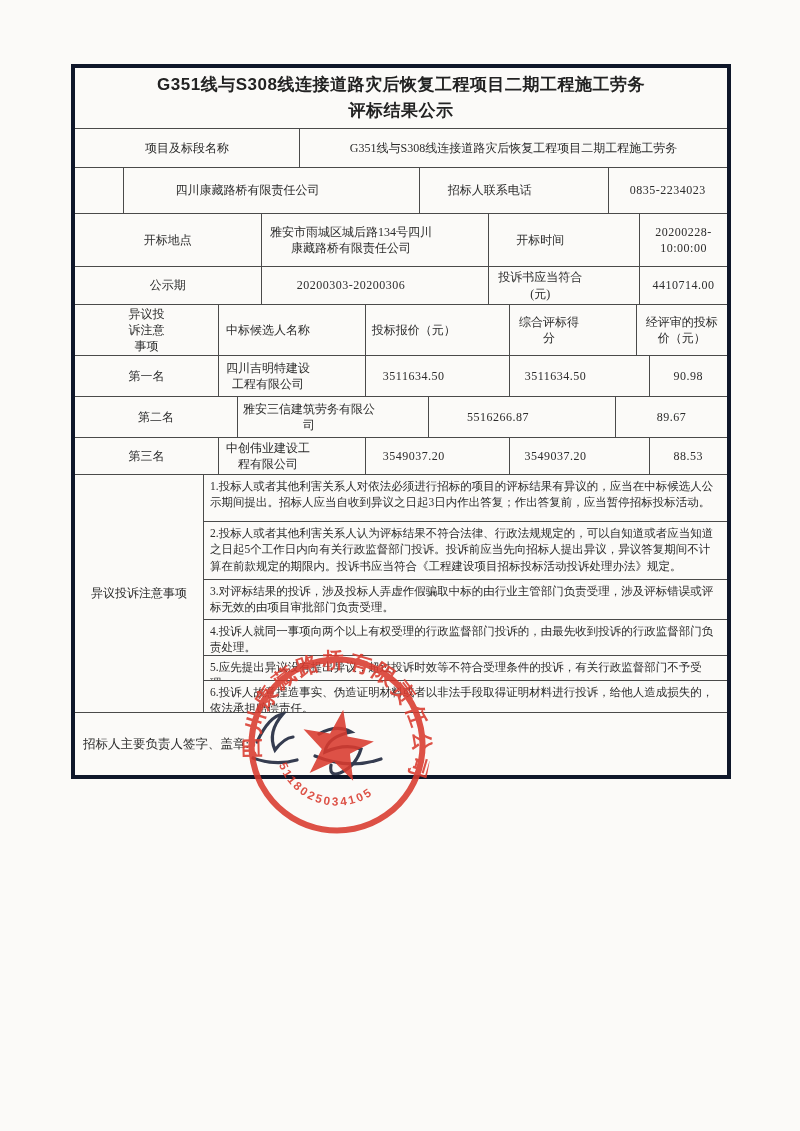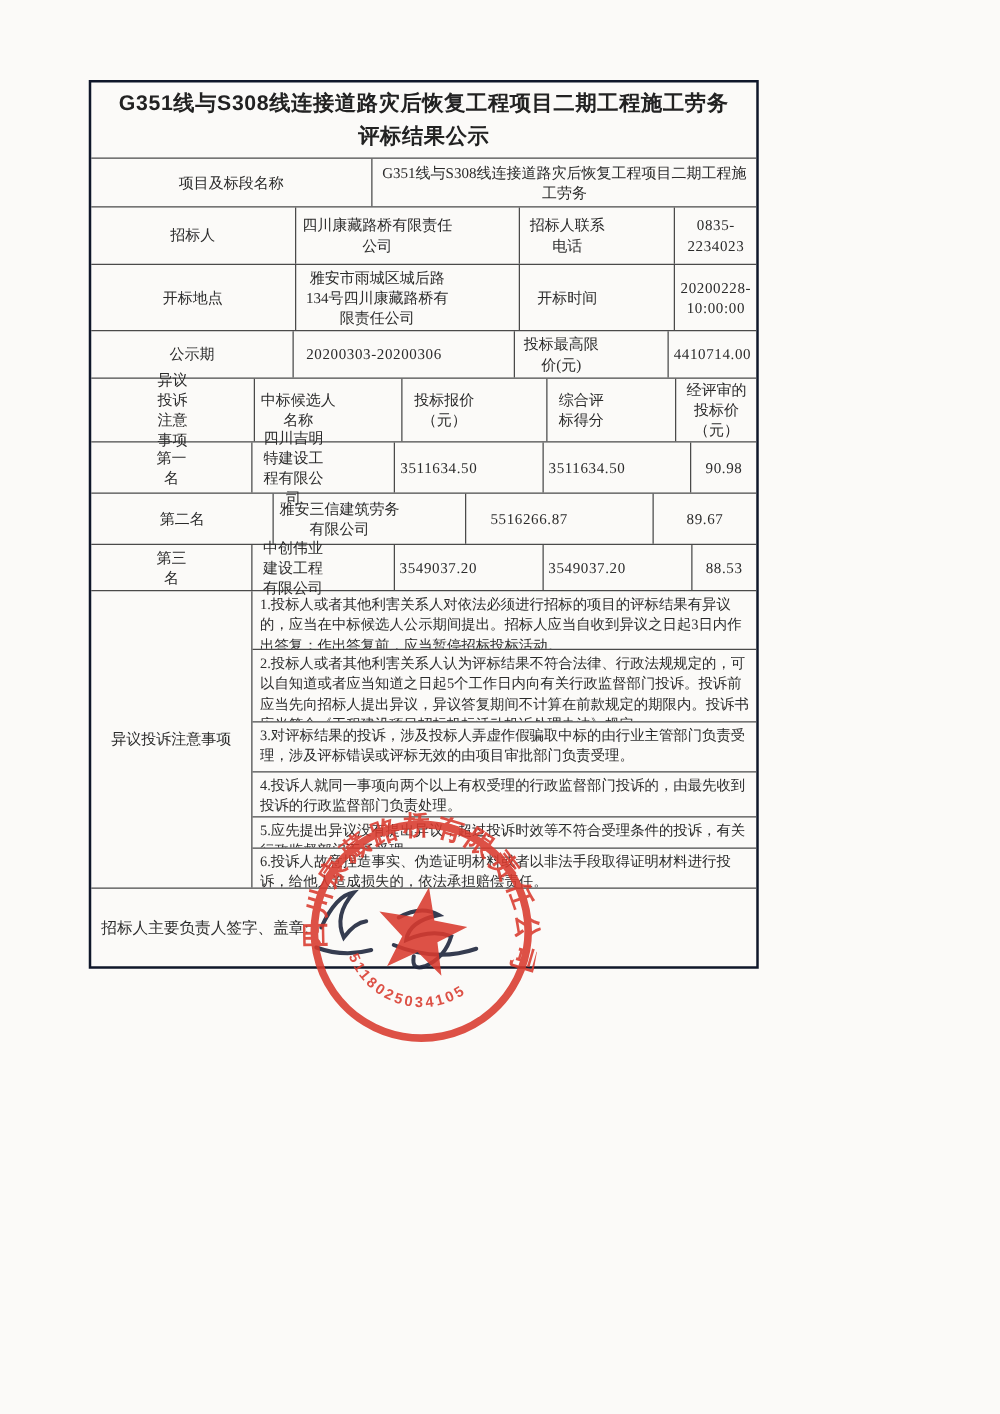--- a/index.html
+++ b/index.html
@@ -6,22 +6,22 @@
   body{
     width:800px;height:1131px;
     background:#f8f6f3;
     font-family:"Liberation Serif","DejaVu Serif",serif;
     color:#2b2b2b;
     position:relative;
     overflow:hidden;
   }
   .page{position:absolute;left:0;top:0;width:800px;height:1131px;background:#fbfaf8;}
   .tbl{
-    position:absolute;left:71px;top:64px;width:536px;
-    border:2px solid #0f172a;
+    position:absolute;left:71px;top:64px;width:660px;
+    border:4px solid #0f172a;
     background:#fbfaf8;
     box-sizing:border-box;
     font-size:12px;
   }
   .row{display:flex;border-top:1.5px solid #4a4a4a;box-sizing:border-box;}
   .row.first{border-top:none;}
   .cell{
     box-sizing:border-box;
     border-left:1.5px solid #4a4a4a;
     display:flex;align-items:center;justify-content:center;
@@ -86,37 +86,36 @@
         <div>评标结果公示</div>
       </div>
     </div>
 
     <div class="row">
       <div class="cell c0 w128 h38">项目及标段名称</div>
       <div class="cell h38" style="flex:1">G351线与S308线连接道路灾后恢复工程项目二期工程施工劳务</div>
     </div>
 
     <div class="row">
-      <div class="cell c0 w128 h45">招标人</div>
       <div class="cell w260 h45">四川康藏路桥有限责任公司</div>
       <div class="cell w147 h45">招标人联系电话</div>
       <div class="cell w125 h45 num">0835-2234023</div>
     </div>
 
     <div class="row">
       <div class="cell c0 w128 h52">开标地点</div>
       <div class="cell w260 h52">雅安市雨城区城后路134号四川康藏路桥有限责任公司</div>
       <div class="cell w147 h52">开标时间</div>
       <div class="cell w125 h52 num">20200228-10:00:00</div>
     </div>
 
     <div class="row">
       <div class="cell c0 w128 h37">公示期</div>
       <div class="cell w260 h37 num">20200303-20200306</div>
-      <div class="cell w147 h37">投标最高限价(元)</div>
+      <div class="cell w147 h37">投诉书应当符合(元)</div>
       <div class="cell w125 h37 num">4410714.00</div>
     </div>
 
     <div class="row">
       <div class="cell c0 w73 h50">异议投诉注意事项</div>
       <div class="cell w160 h50">中标候选人名称</div>
       <div class="cell w155 h50">投标报价（元）</div>
       <div class="cell w125 h50">综合评标得分</div>
       <div class="cell w147 h50">经评审的投标价（元）</div>
     </div>

